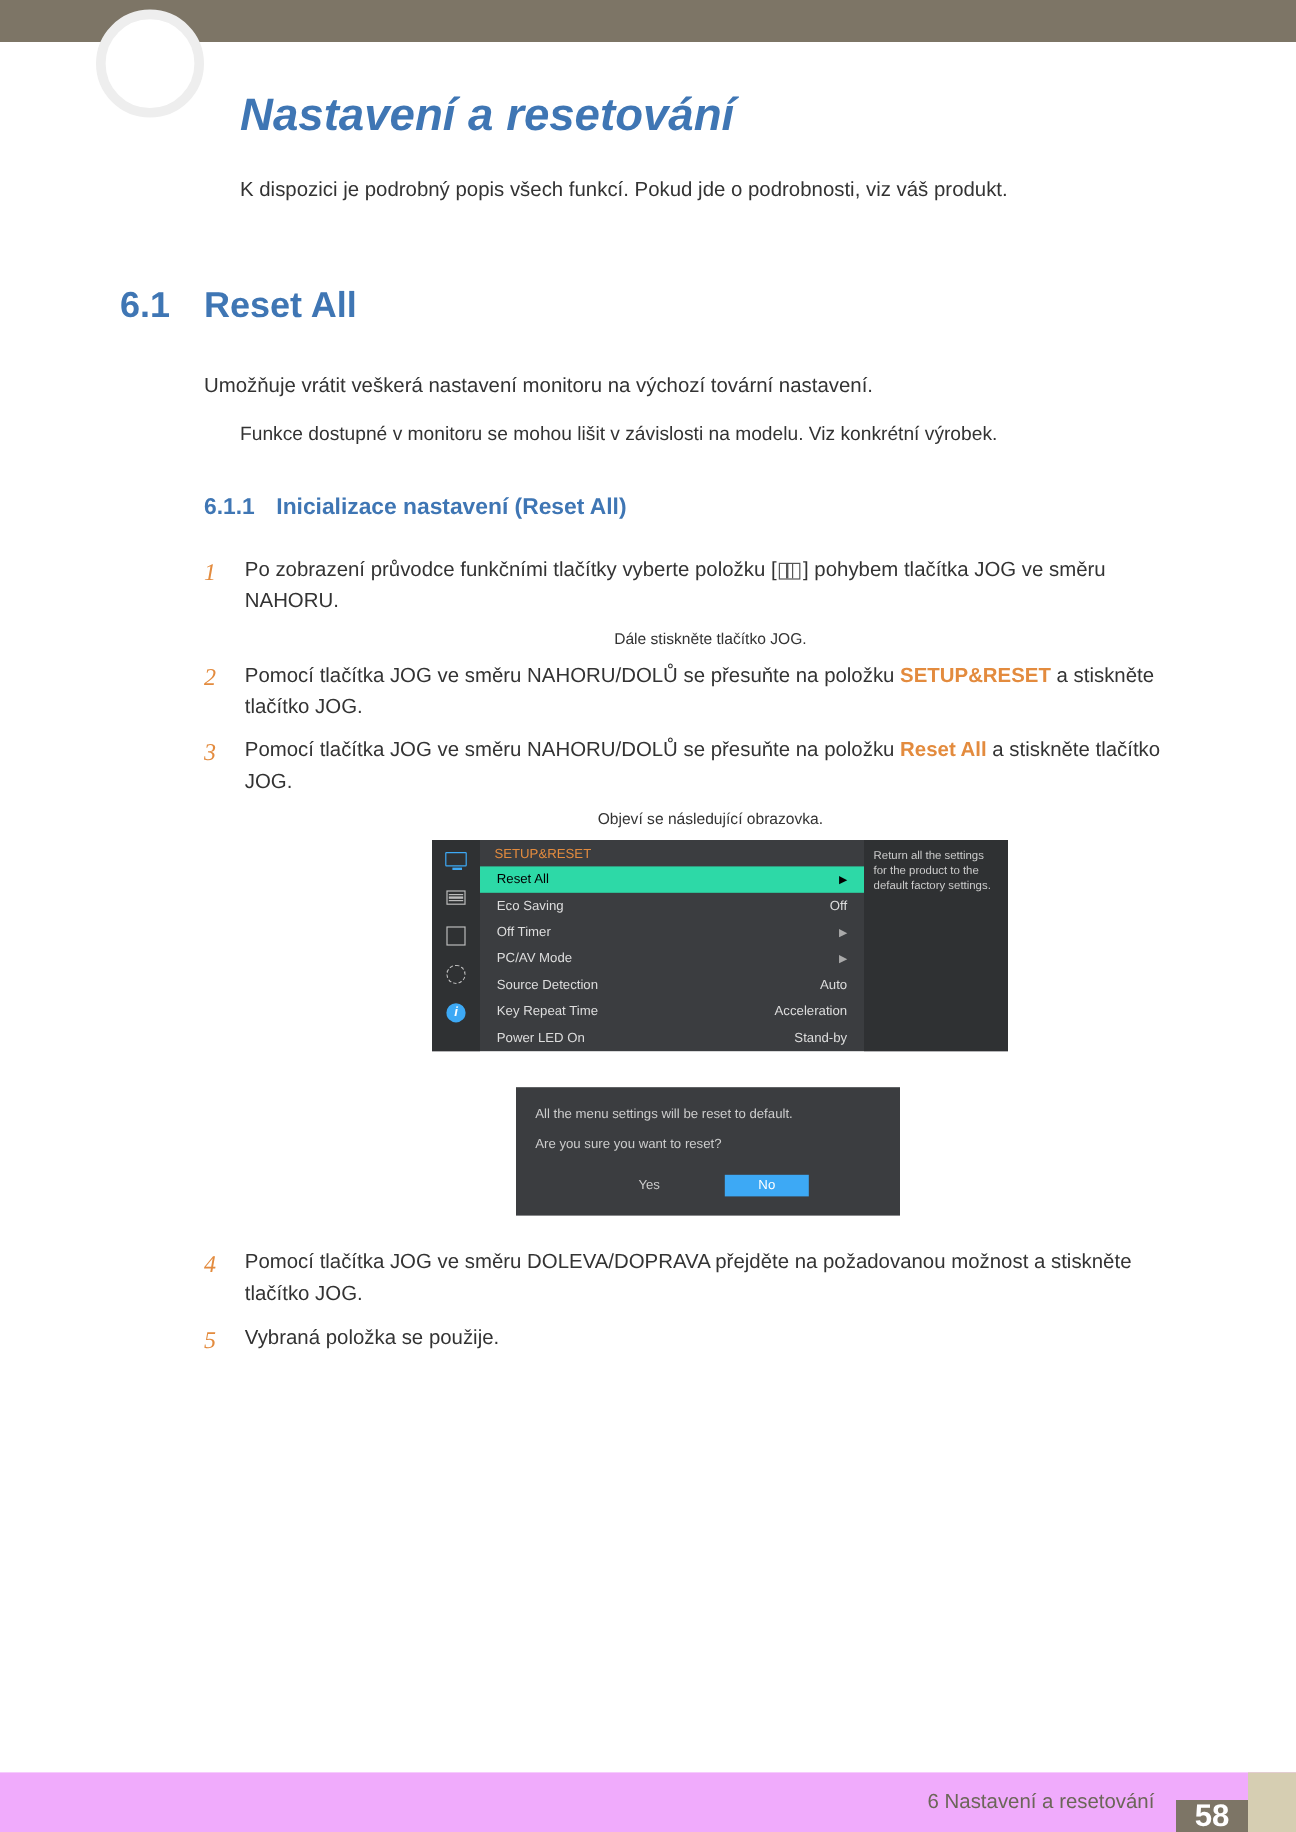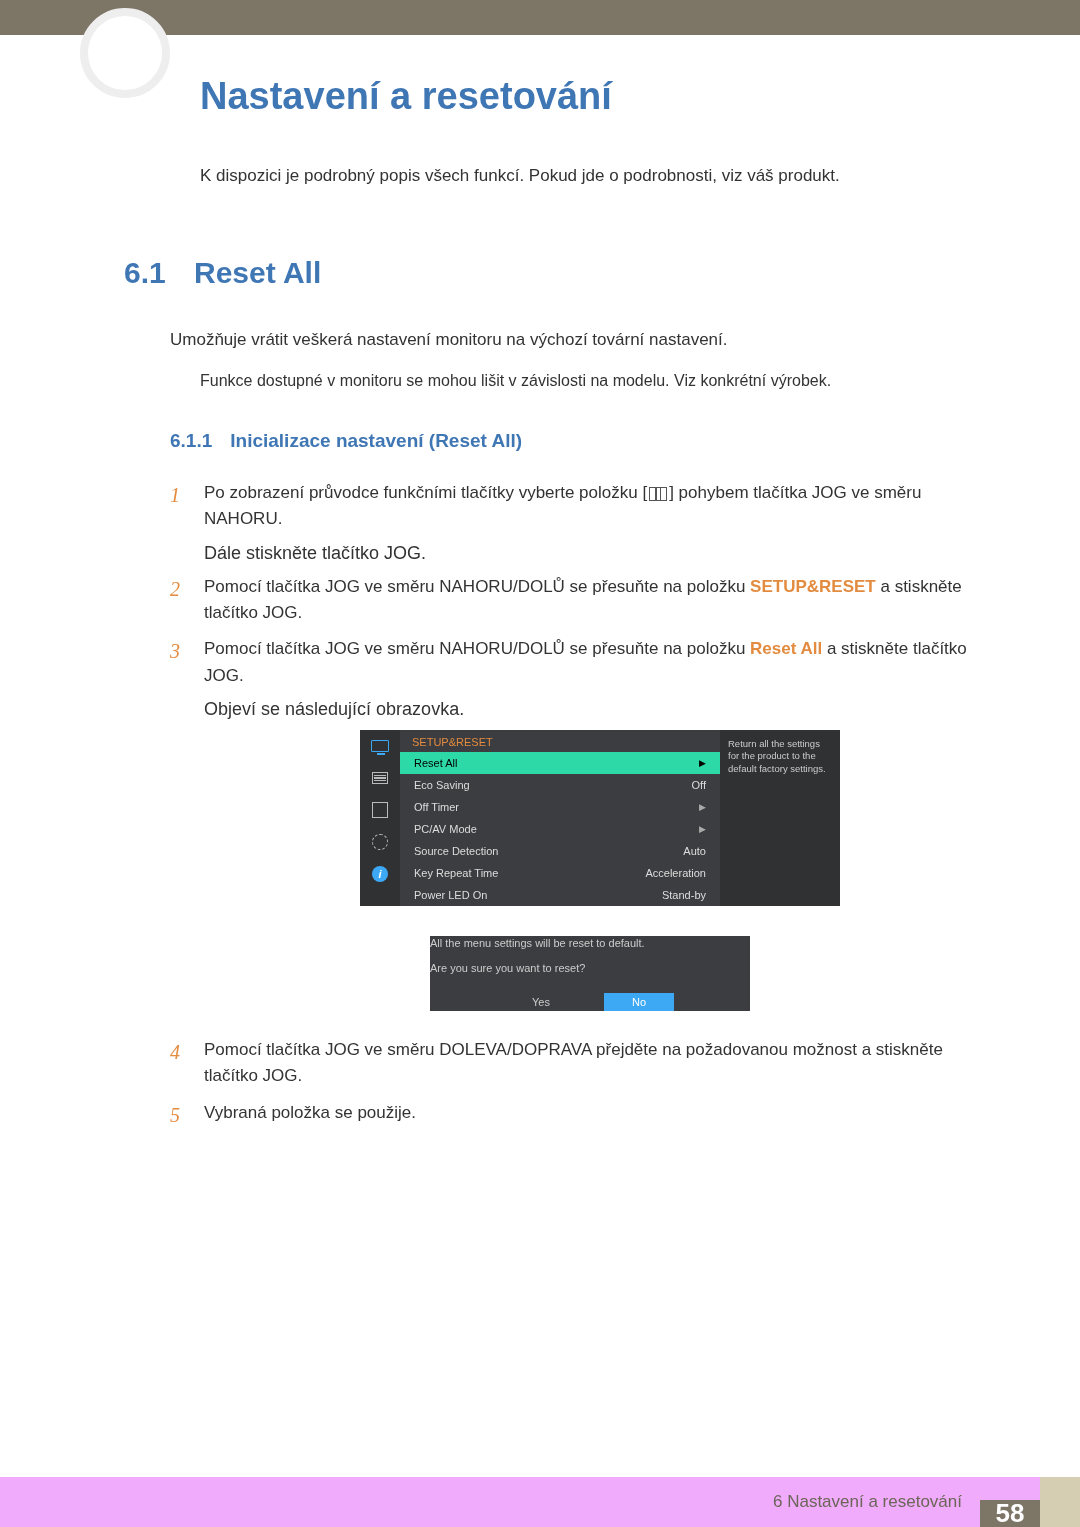--- a/index.html
+++ b/index.html
@@ -29,39 +29,39 @@
   .content {
     padding: 40px 100px 0 100px;
     position: relative;
     z-index: 1;
   }
   .chapter-title {
     font-size: 38px;
     color: #3f76b4;
     font-weight: bold;
     margin-left: 100px;
-    margin-bottom: 48px;
+    margin-bottom: 30px;
+    font-style: italic;
   }
   .intro {
     font-size: 17px;
     color: #333;
     margin-left: 100px;
     margin-bottom: 70px;
   }
   .section {
     display: flex;
     align-items: baseline;
     margin-bottom: 40px;
   }
   .section-num {
     font-size: 30px;
     color: #3f76b4;
     font-weight: bold;
     width: 70px;
-    margin-left: 24px;
   }
   .section-title {
     font-size: 30px;
     color: #3f76b4;
     font-weight: bold;
   }
   .section-desc {
     font-size: 17px;
     margin-left: 70px;
     margin-bottom: 22px;
@@ -89,21 +89,21 @@
     line-height: 1.55;
   }
   .step-num {
     font-size: 20px;
     font-style: italic;
     color: #e38b3e;
     min-width: 16px;
     font-family: Georgia, serif;
   }
   .step-body { flex: 1; }
-  .step-sub { margin-left: 104px; font-size: 18px; margin-bottom: 10px; }
+  .step-sub { margin-left: 104px; font-size: 13px; margin-bottom: 10px; text-align: center; }
   .bold-orange { color: #e38b3e; font-weight: bold; }
   .menu-icon-inline {
     display: inline-block;
     width: 18px;
     height: 14px;
     border: 1.5px solid #555;
     position: relative;
     vertical-align: middle;
     margin: 0 2px;
   }
@@ -168,20 +168,21 @@
     color:#ccc;
     padding: 8px 8px;
     line-height: 1.3;
   }
 
   .osd2 {
     width: 320px;
     margin-left: 330px;
     margin-bottom: 26px;
     background: #3b3d40;
+    padding: 16px;
     color: #ccc;
     font-size: 11px;
   }
   .osd2-text { margin-bottom: 10px; line-height:1.4; }
   .osd2-buttons { display:flex; justify-content:center; gap:28px; padding-top:6px; }
   .osd2-btn { width: 70px; text-align:center; padding:3px 0; font-size:11px; }
   .osd2-btn.sel { background:#3da9f5; color:#fff; }
 
   .footer {
     position: absolute;

